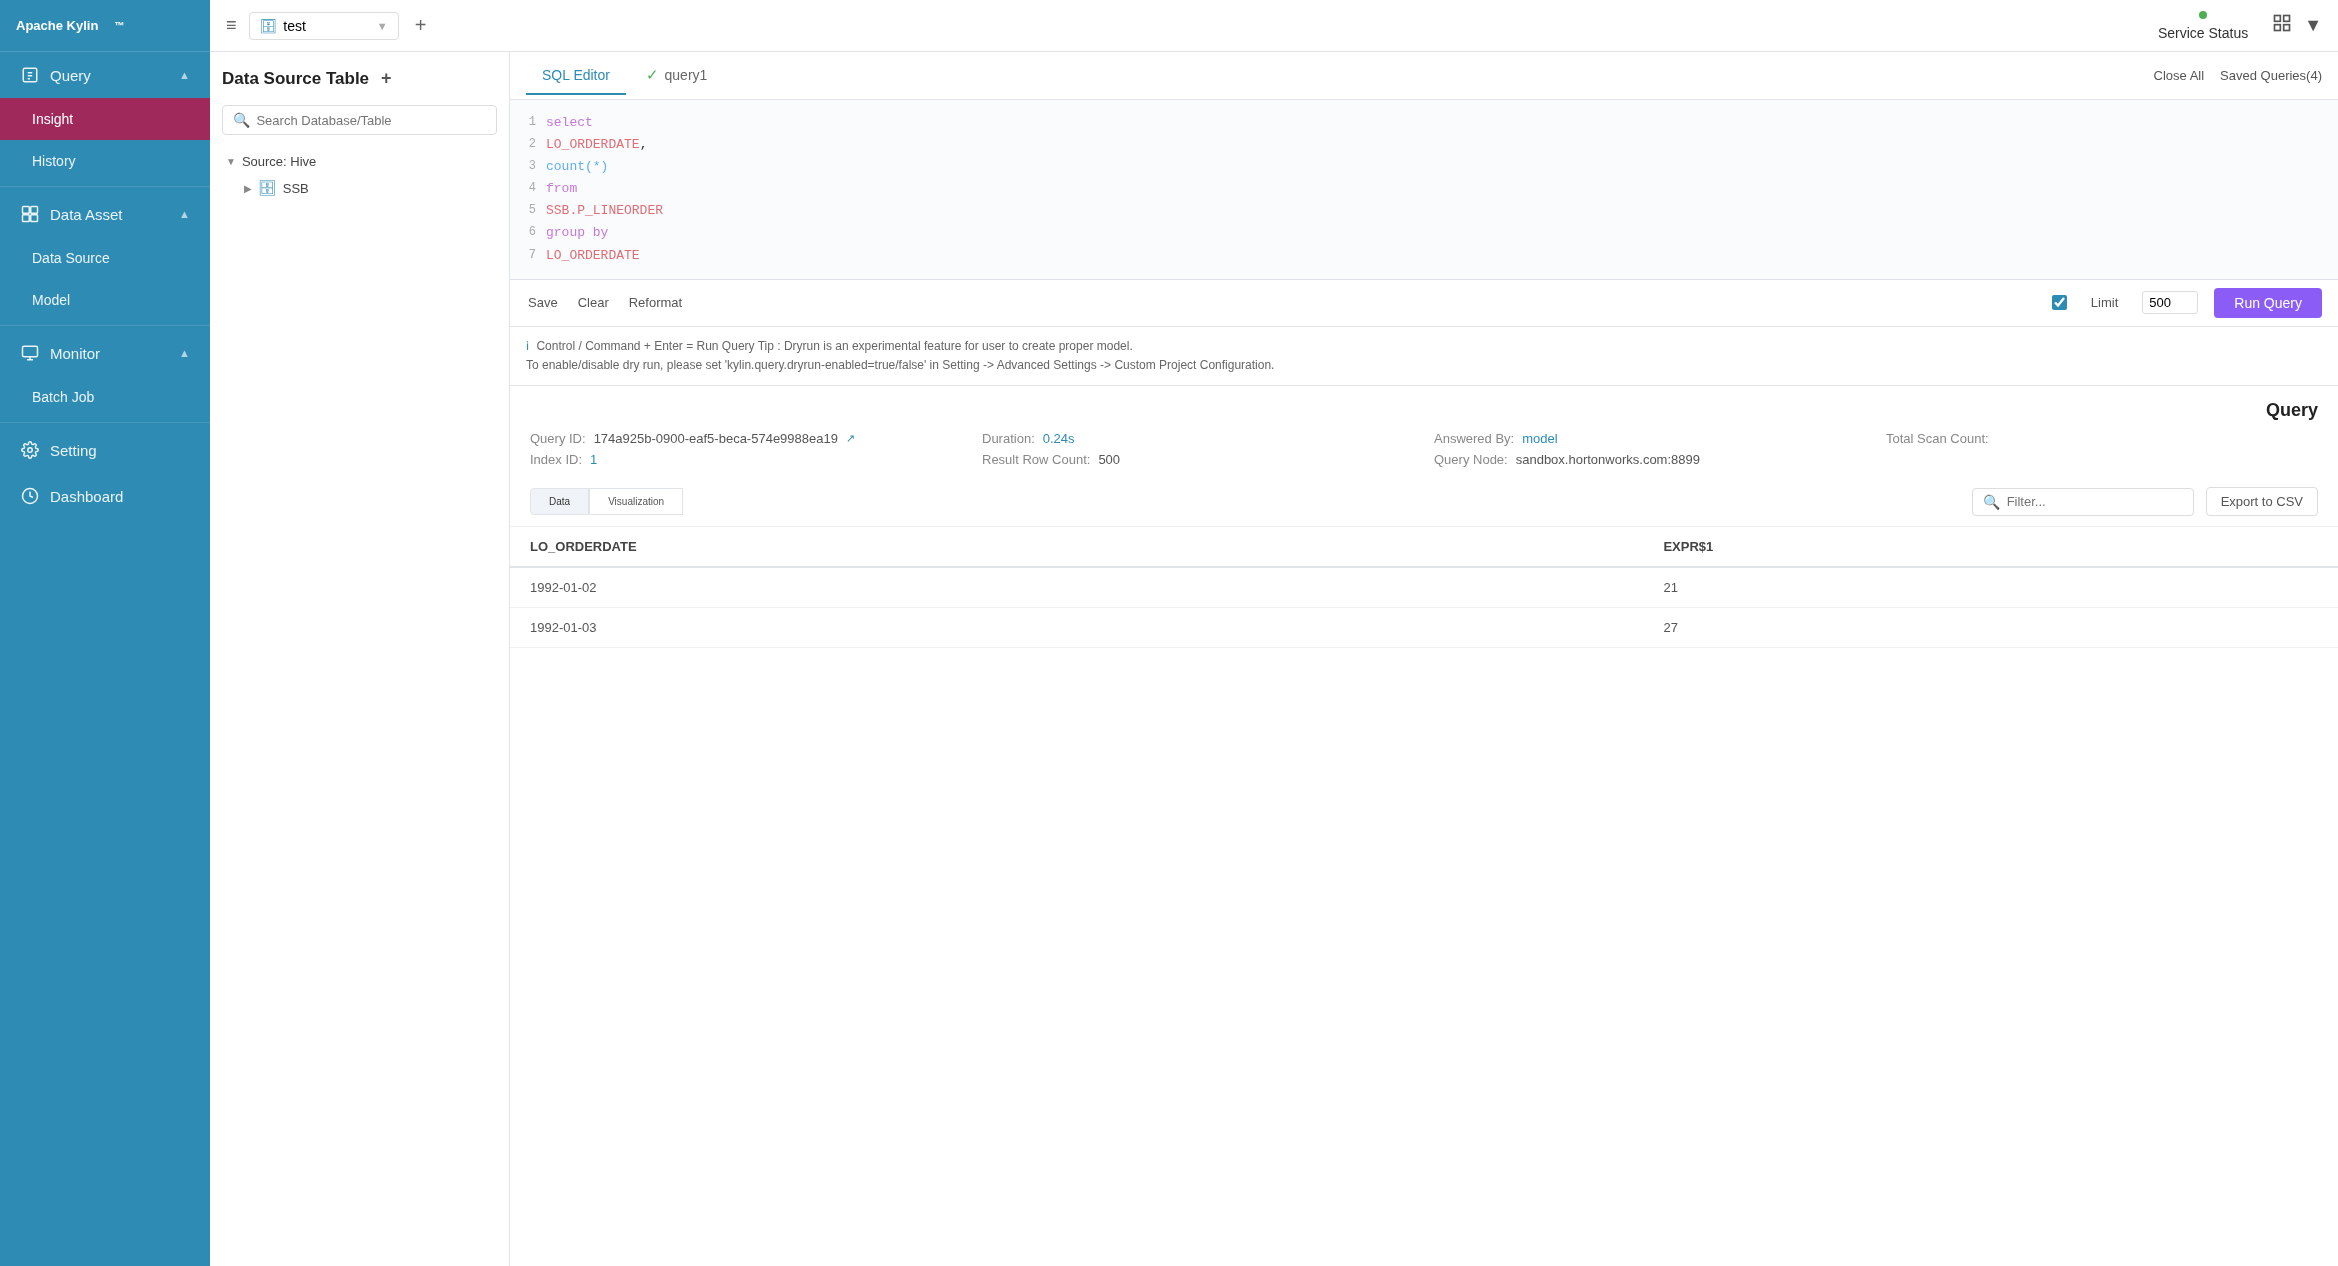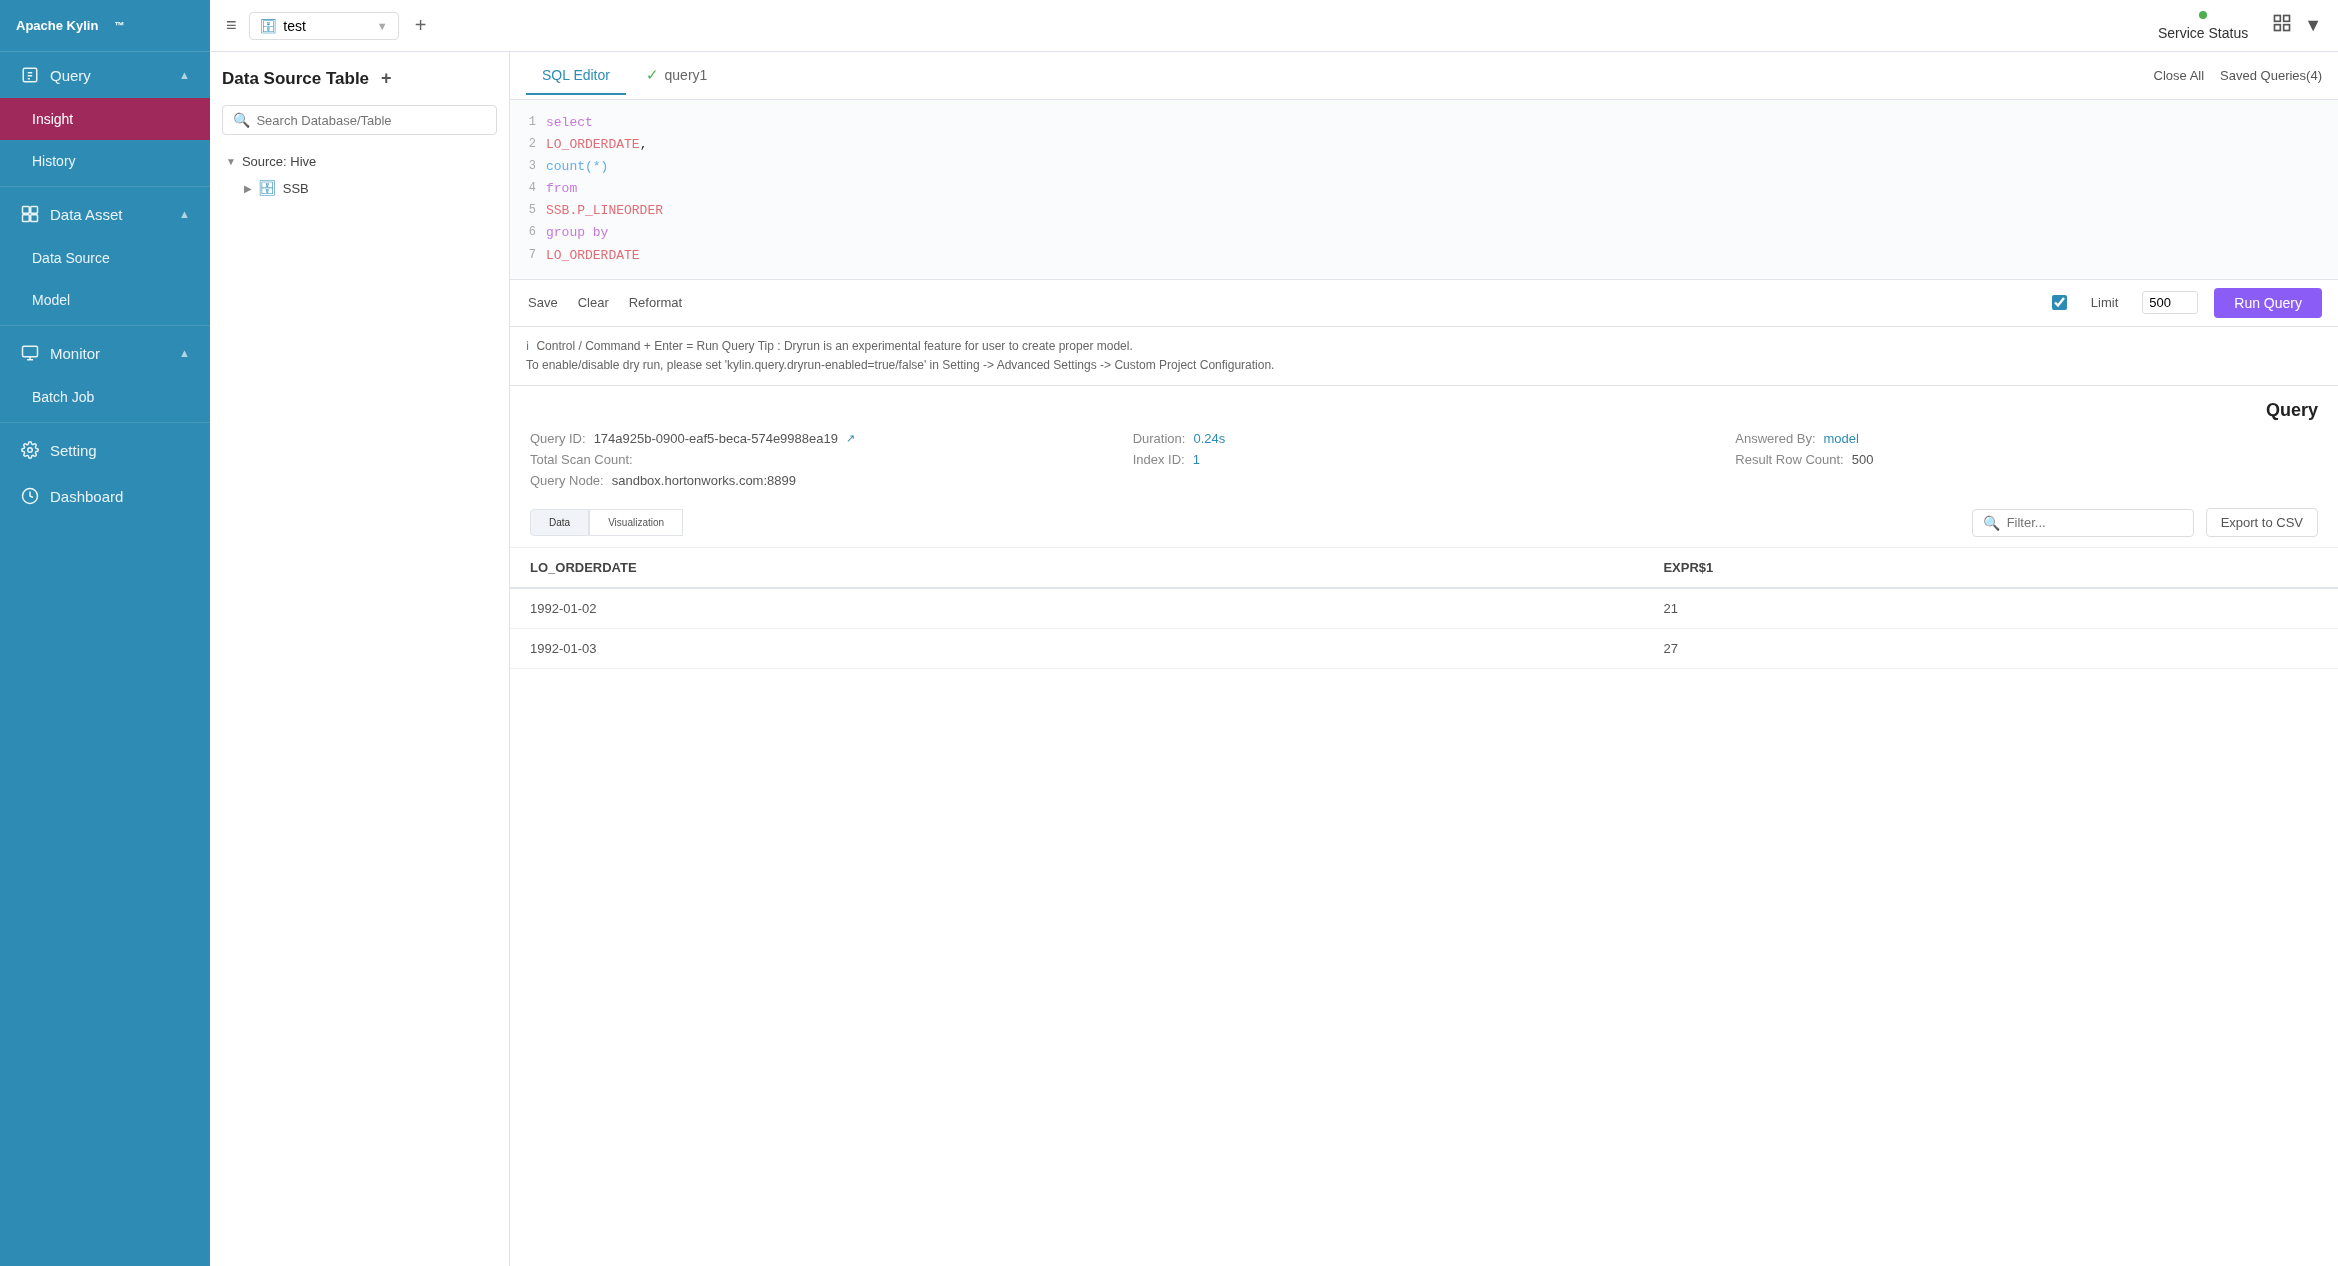--- a/index.html
+++ b/index.html
@@ -306,21 +306,21 @@
     
     .query-results {
       flex: 1;
       overflow-y: auto;
       display: flex;
       flex-direction: column;
     }
 
     .result-meta {
       display: grid;
-      grid-template-columns: 1fr 1fr 1fr;
+      grid-template-columns: 1fr 1fr 1fr 1fr;
       gap: 6px 20px;
       padding: 10px 20px;
       font-size: 13px;
       color: #555;
     }
     .meta-row { display: flex; align-items: center; gap: 8px; }
     .meta-label { color: #888; white-space: nowrap; }
     .meta-value { color: #555; }
     .meta-value.link { color: #2d8bb4; text-decoration: none; cursor: pointer; }
 

